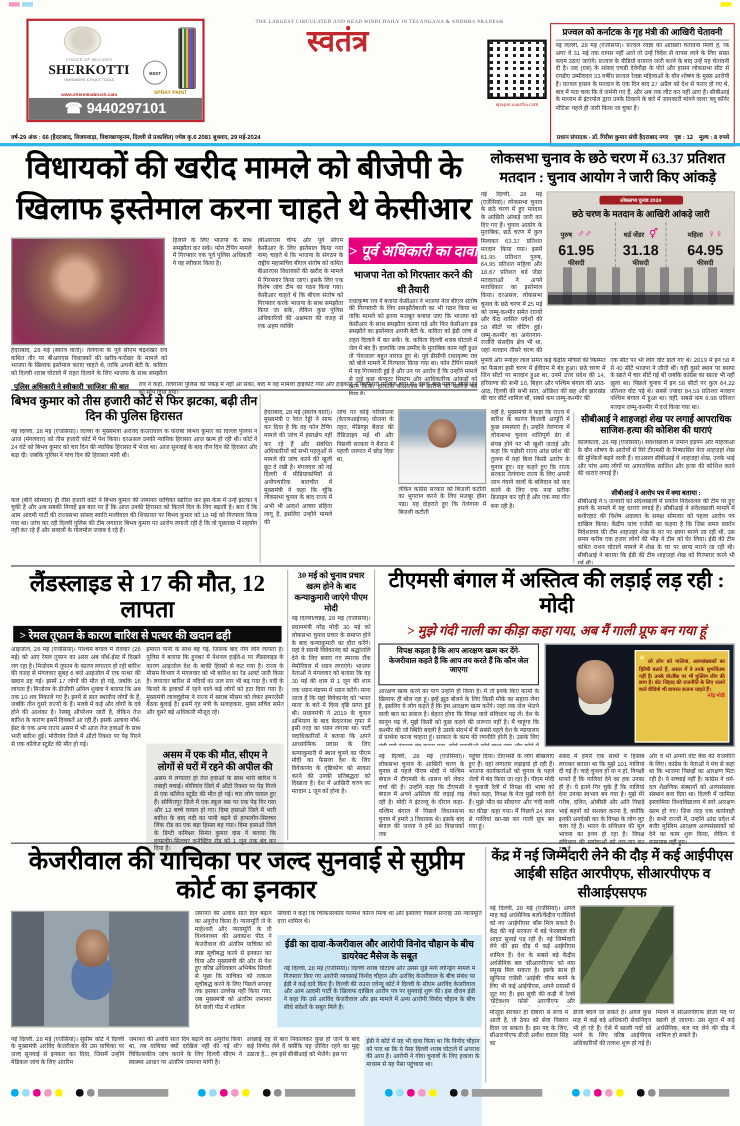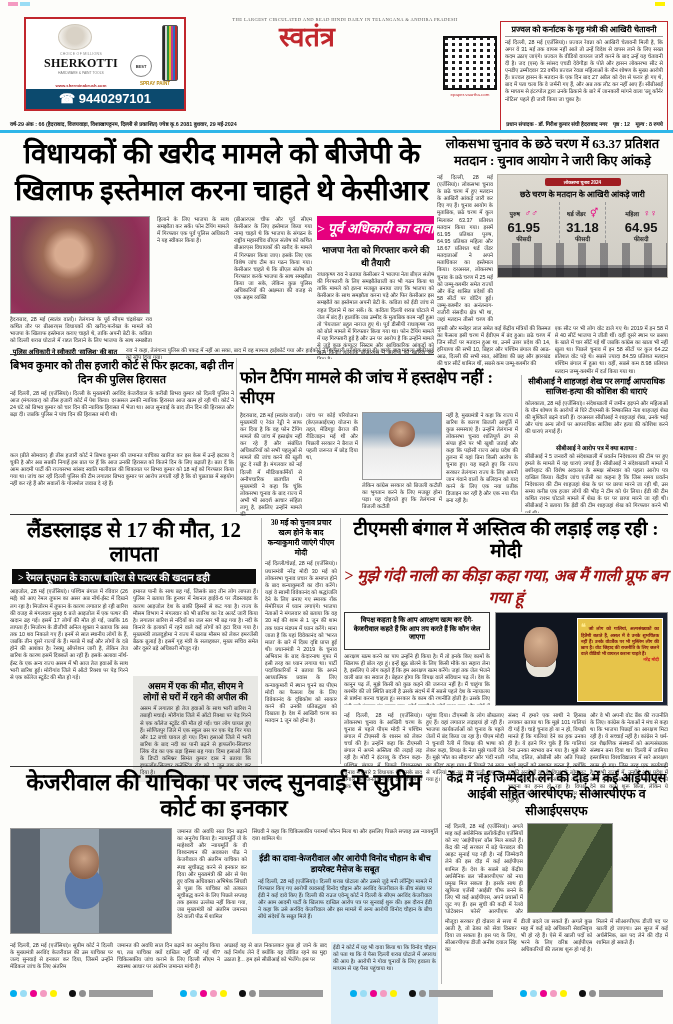--- a/index.html
+++ b/index.html
@@ -21,21 +21,21 @@
   .mast-red { color:#c1272d; font-weight:bold; }
   .mast-blue { color:#273a8f; font-weight:bold; }
   .qr {
     background:
       repeating-linear-gradient(0deg,#111 0 3px,#fff 3px 6px),
       repeating-linear-gradient(90deg,#111 0 3px,#fff 3px 7px);
     background-blend-mode:screen; border:2px solid #111;
   }
   
   .adbox { border:2px solid #c1272d; background:#fff; overflow:hidden; }
-  .adband { background:#0c4a6e; color:#fff; font-weight:bold; text-align:center; }
+  .adband { background:#737373; color:#fff; font-weight:bold; text-align:center; }
   .spraycan { background:linear-gradient(90deg,#2a2a2a 0 2px,#d4d4d4 2px 4px,#2f8f3a 4px 6px,#d9c12a 6px 8px,#c13a8f 8px 10px,#2a6fc1 10px 12px,#c12a2a 12px 14px); border:1px solid #555; border-radius:2px; }
   .lion { background:radial-gradient(circle at 50% 45%, #d9d2c6 0 40%, #efece6 70%); border-radius:50%; border:1px solid #cfc8ba; }
   
   .redbox-border { border:1.5px solid #c1272d; background:#fffefb; }
   .kicker-pink { background:#e6007e; color:#fff; font-weight:bold; font-style:italic; font-family:"Liberation Serif", serif; display:flex; align-items:center; justify-content:center; }
   .kicker-black { background:#0c0c0c; color:#fff; font-weight:bold; font-family:"Liberation Serif", serif; display:flex; align-items:center; padding:0 6px; }
   .graybox { background:#e8e8e4; padding:5px 7px; }
   .bluebox { background:#cfe8f6; padding:4px 6px; }
   .ipsbox { background:#fff; border:2px solid #8c1616; padding:4px 3px; text-align:center; font-weight:bold; font-family:"Liberation Serif", serif; }
   .tmcbox { border:1px solid #333; padding:3px 5px; }
@@ -179,21 +179,20 @@
   <div class="abs rule-h" style="left:10px;top:354px;width:424px;"></div>
 
   <div class="abs" style="left:10px;top:358px;width:224px;height:154px;">
     <div class="hl center" style="font-size:11px;line-height:1.3;">बिभव कुमार को तीस हजारी कोर्ट से फिर झटका, बढ़ी तीन दिन की पुलिस हिरासत</div>
     <div class="tiny" style="height:60px;margin-top:3px;">नई दिल्ली, 28 मई (एजेंसियां)। दिल्ली के मुख्यमंत्री अरविंद केजरीवाल के करीबी बिभव कुमार को दिल्ली पुलिस ने आज (मंगलवार) को तीस हजारी कोर्ट में पेश किया। दरअसल उनकी न्यायिक हिरासत आज खत्म हो रही थी। कोर्ट ने 24 घंटे को बिभव कुमार को चार दिन की न्यायिक हिरासत में भेजा था। आज सुनवाई के बाद तीन दिन की हिरासत और बढ़ा दी। जबकि पुलिस ने पांच दिन की हिरासत मांगी थी।</div>
     <div class="tiny" style="height:58px;margin-top:2px;">कल (बीते सोमवार) ही तीस हजारी कोर्ट ने बिभव कुमार की जमानत याचिका खारिज कर इस केस में उन्हें झटका दे चुकी है और अब सबकी निगाहें इस बात पर हैं कि आज उनकी हिरासत को कितने दिन के लिए बढ़ाती है। बता दें कि आम आदमी पार्टी की राज्यसभा सांसद स्वाति मालीवाल की शिकायत पर बिभव कुमार को 18 मई को गिरफ्तार किया गया था। जांच कर रही दिल्ली पुलिस की टीम लगातार बिभव कुमार पर आरोप लगाती रही है कि वो पूछताछ में सहयोग नहीं कर रहे हैं और सवालों के गोलमोल जवाब दे रहे हैं।</div>
   </div>
   <div class="abs rule-v" style="left:236px;top:358px;height:154px;"></div>
 
   <div class="abs" style="left:240px;top:368px;width:278px;height:144px;">
-    <div class="hl" style="font-size:16.5px;line-height:1.2;">फोन टैपिंग मामले की जांच में हस्तक्षेप नहीं : सीएम</div>
     <div style="display:flex;gap:4px;margin-top:4px;height:110px;">
       <div class="tiny" style="width:62px;flex:none;">हैदराबाद, 28 मई (स्वतंत्र वार्ता)। मुख्यमंत्री ए रेवंत रेड्डी ने साफ कर दिया है कि वह फोन टैपिंग मामले की जांच में हस्तक्षेप नहीं कर रहे हैं और संबंधित अधिकारियों को सभी पहलुओं से मामले की जांच करने की खुली छूट दे रखी है। मंगलवार को नई दिल्ली में मीडियाकर्मियों से अनौपचारिक बातचीत में मुख्यमंत्री ने कहा कि चूंकि लोकसभा चुनाव के बाद राज्य में अभी भी आदर्श आचार संहिता लागू है, इसलिए उन्होंने मामले की</div>
       <div class="tiny" style="width:52px;flex:none;">जांच पर कोई परियोजना (केएलआईएस) योजना के तहत, मेडिगट्टा बैराज की रीडिजाइन मई थी और पिछली सरकार ने बैराज में पहली जरूरत में छोड़ दिया था,</div>
       <div style="width:80px;flex:none;">
         <div class="ph ph-revanth" style="width:80px;height:68px;"></div>
         <div class="tiny" style="height:38px;margin-top:2px;">लेकिन कांग्रेस सरकार को बिजली कटौती का भुगतान करने के लिए मजबूर होना पड़ा। यह दोहराते हुए कि तेलंगाना में बिजली कटौती</div>
       </div>
       <div class="tiny" style="flex:1;">नहीं है, मुख्यमंत्री ने कहा कि राज्य में बारिश के कारण बिजली आपूर्ति में कुछ समस्याएं हैं। उन्होंने तेलंगाना में लोकसभा चुनाव शांतिपूर्ण ढंग से संपन्न होने पर भी खुशी जताई और कहा कि पड़ोसी राज्य आंध्र प्रदेश की तुलना में यहां बिना किसी आरोप के चुनाव हुए। यह कहते हुए कि राज्य सरकार तेलंगाना राज्य के लिए अपनी जान गंवाने वालों के बलिदान को याद करने के लिए एक नया प्रतीक डिजाइन कर रही है और एक नया गीत बना रही है।</div>
     </div>
   </div>
@@ -225,21 +224,21 @@
   <div class="abs rule-v" style="left:261px;top:518px;height:246px;"></div>
 
   <div class="abs" style="left:265px;top:518px;width:72px;height:246px;">
     <div class="hl center" style="font-size:7.6px;line-height:1.3;">30 मई को चुनाव प्रचार खत्म होने के बाद कन्याकुमारी जाएंगे पीएम मोदी</div>
     <div class="tiny" style="height:206px;margin-top:3px;">नई दिल्ली/चेन्नई, 28 मई (एजेंसियां)। प्रधानमंत्री नरेंद्र मोदी 30 मई को लोकसभा चुनाव प्रचार के समाप्त होने के बाद कन्याकुमारी का दौरा करेंगे। यहां वे स्वामी विवेकानंद को श्रद्धांजलि देने के लिए बनाए गए स्मारक रॉक मेमोरियल में ध्यान लगाएंगे। भाजपा नेताओं ने मंगलवार को बताया कि वह 30 मई की शाम से 1 जून की शाम तक ध्यान मंडपम में ध्यान करेंगे। माना जाता है कि यहां विवेकानंद को 'भारत माता' के बारे में दिव्य दृष्टि प्राप्त हुई थी। प्रधानमंत्री ने 2019 के चुनाव अभियान के बाद केदारनाथ गुफा में इसी तरह का ध्यान लगाया था। पार्टी पदाधिकारियों ने बताया कि अपने आध्यात्मिक प्रवास के लिए कन्याकुमारी में स्थान चुनने का पीएम मोदी का फैसला देश के लिए विवेकानंद के दृष्टिकोण को साकार करने की उनकी प्रतिबद्धता को दिखाता है। देश में आखिरी चरण का मतदान 1 जून को होना है।</div>
   </div>
   <div class="abs rule-v" style="left:340px;top:518px;height:246px;"></div>
 
   <div class="abs" style="left:344px;top:518px;width:324px;height:246px;">
     <div class="hl center" style="font-size:19px;line-height:1.15;">टीएमसी बंगाल में अस्तित्व की लड़ाई लड़ रही : मोदी</div>
-    <div class="serif center" style="font-size:16px;font-weight:bold;font-style:italic;color:#a01414;margin-top:2px;">&gt; मुझे गंदी नाली का कीड़ा कहा गया, अब मैं गाली प्रूफ बन गया हूं</div>
+    <div class="serif center" style="font-size:12px;font-weight:bold;font-style:italic;color:#a01414;margin-top:2px;">&gt; मुझे गंदी नाली का कीड़ा कहा गया, अब मैं गाली प्रूफ बन गया हूं</div>
     <div style="display:flex;gap:5px;margin-top:4px;height:96px;">
       <div style="width:146px;flex:none;">
         <div class="tmcbox" style="height:38px;overflow:hidden;">
           <div class="hl center" style="font-size:6.8px;line-height:1.3;">विपक्ष कहता है कि आप आरक्षण खत्म कर देंगे-केजरीवाल कहते हैं कि आप तय करते हैं कि कौन जेल जाएगा</div>
         </div>
         <div class="tiny" style="height:52px;margin-top:3px;">आरक्षण खत्म करने का पाप उन्होंने ही किया है। मैं तो इनके किए कामों के खिलाफ ही बोल रहा हूं। इन्हें झूठ बोलने के लिए किसी मौके का सहारा लेना है, इसलिए ये लोग कहते हैं कि हम आरक्षण खत्म करेंगे। जहां तक जेल भेजने वाली बात का सवाल है। बेहतर होगा कि विपक्ष वाले संविधान पढ़ लें। देश के कानून पढ़ लें, मुझे किसी को कुछ कहने की जरूरत नहीं है। मैं चाहूंगा कि कश्मीर की जो स्थिति बदली है उसके संदर्भ में मैं सबसे पहले देश के न्यायालय से प्रार्थना करना चाहता हूं। सरकार के काम की रणनीति होती है। उसके लिए मंत्री मुझे इंटरव्यू बंद करना पड़ा, कोई एनजीओ कोई बाधा नया और कोर्ट में वो मुद्दा बन गया।</div>
       </div>
       <div class="ph ph-modi" style="flex:1;height:94px;position:relative;">
         <div class="quotebox abs" style="right:4px;top:5px;width:86px;height:84px;padding:3px;font-size:4.6px;line-height:1.3;text-align:justify;overflow:hidden;">
           <span style="font-size:9px;color:#ffe98a;">❝</span>

